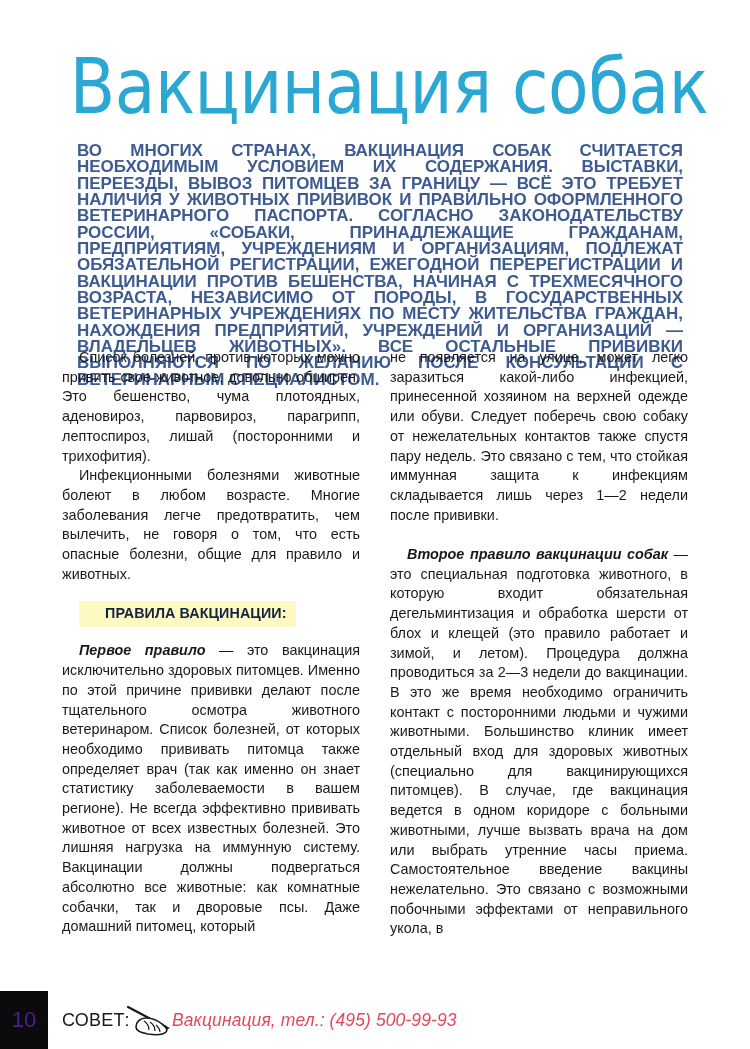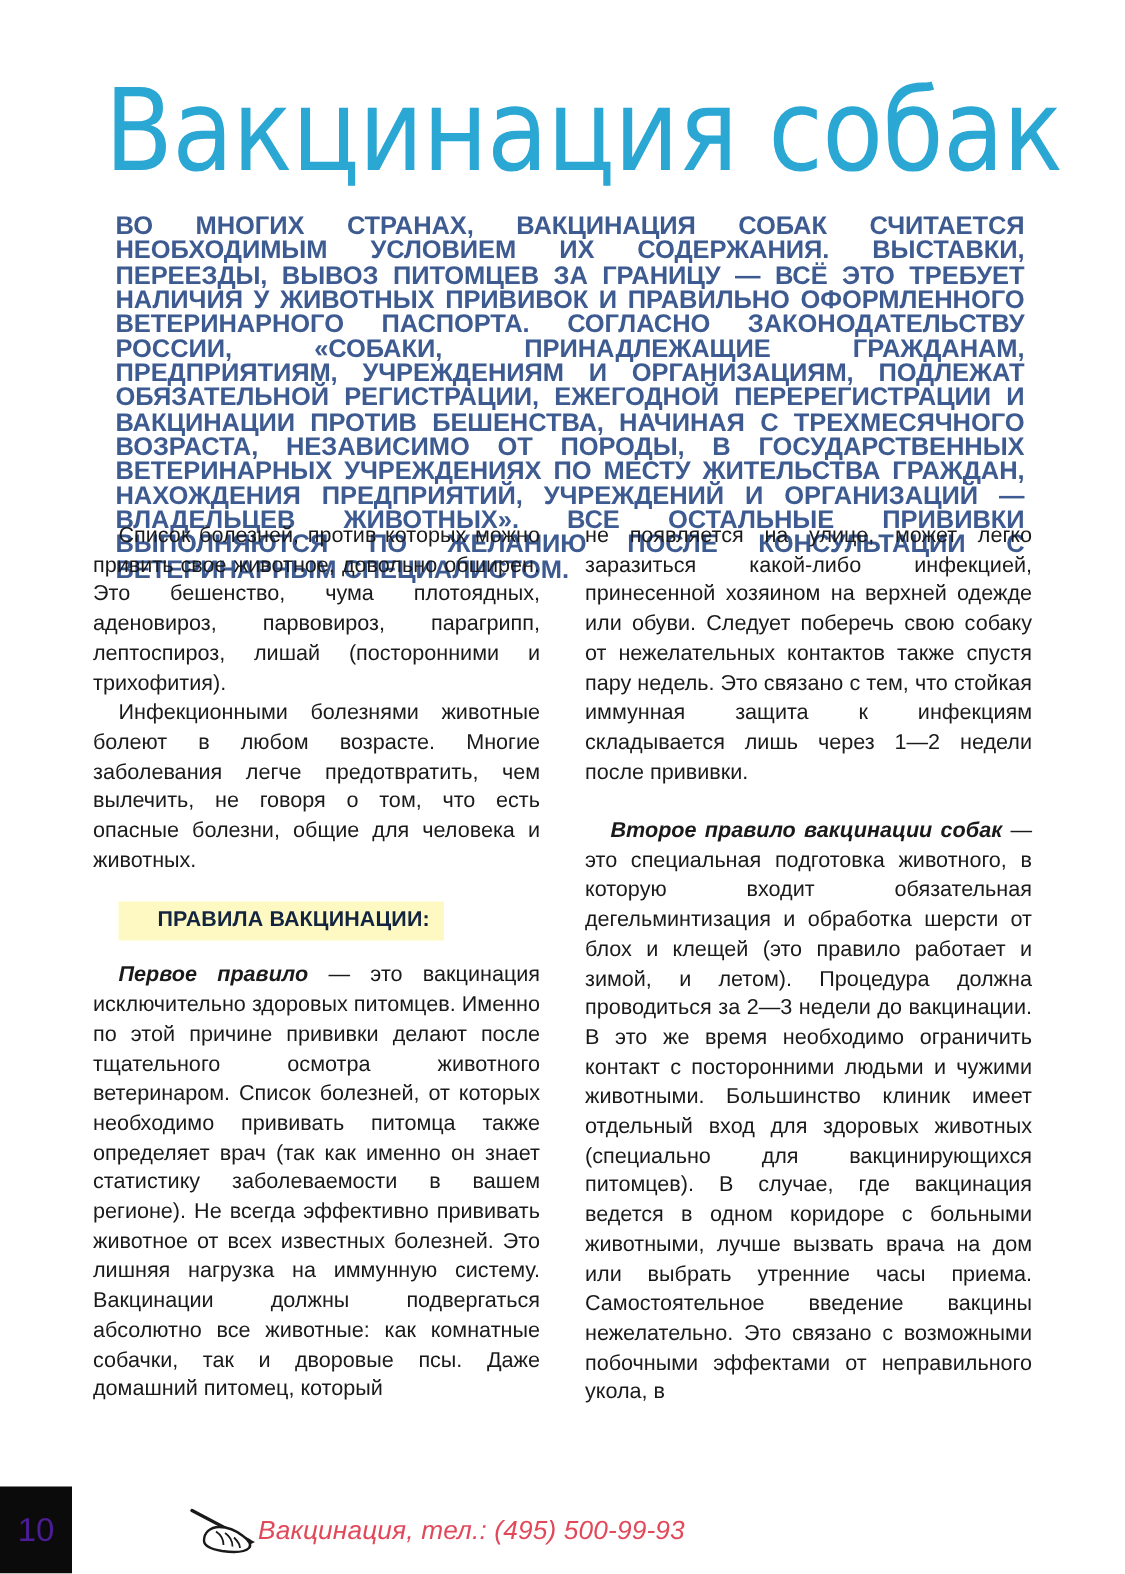--- a/index.html
+++ b/index.html
@@ -185,41 +185,42 @@
     <h1 class="page-title">Вакцинация собак</h1>
   </div>
 
   <div class="intro">Во многих странах, вакцинация собак считается необходимым условием их содержания. Выставки, переезды, вывоз питомцев за границу — всё это требует наличия у животных прививок и правильно оформленного ветеринарного паспорта. Согласно законодательству России, «собаки, принадлежащие гражданам, предприятиям, учреждениям и организациям, подлежат обязательной регистрации, ежегодной перерегистрации и вакцинации против бешенства, начиная с трехмесячного возраста, независимо от породы, в государственных ветеринарных учреждениях по месту жительства граждан, нахождения предприятий, учреждений и организаций — владельцев животных». Все остальные прививки выполняются по желанию после консультации с ветеринарным специалистом.</div>
 
   <div class="columns">
 
     <div class="col col-left">
       <p>Список болезней, против которых можно привить свое животное, довольно обширен. Это бешенство, чума плотоядных, аденовироз, парвовироз, парагрипп, лептоспироз, лишай (посторонними и трихофития).</p>
 
-      <p>Инфекционными болезнями животные болеют в любом возрасте. Многие заболевания легче предотвратить, чем вылечить, не говоря о том, что есть опасные болезни, общие для человека и животных.</p>
+      <p>Инфекционными болезнями животные болеют в любом возрасте. Многие заболевания легче предотвратить, чем вылечить, не говоря о том, что есть опасные болезни, общие для правило и животных.</p>
 
       <p class="heading-row">
         <span class="section-heading">ПРАВИЛА ВАКЦИНАЦИИ:</span>
       </p>
 
       <p><span class="lead-in">Первое правило</span><span> — это вакцинация исключительно здоровых питомцев. Именно по этой причине прививки делают после тщательного осмотра животного ветеринаром. Список болезней, от которых необходимо прививать питомца также определяет врач (так как именно он знает статистику заболеваемости в вашем регионе). Не всегда эффективно прививать животное от всех известных болезней. Это лишняя нагрузка на иммунную систему. Вакцинации должны подвергаться абсолютно все животные: как комнатные собачки, так и дворовые псы. Даже домашний питомец, который</span></p>
     </div>
 
     <div class="col col-right">
       <p class="no-indent">не появляется на улице, может легко заразиться какой-либо инфекцией, принесенной хозяином на верхней одежде или обуви. Следует поберечь свою собаку от нежелательных контактов также спустя пару недель. Это связано с тем, что стойкая иммунная защита к инфекциям складывается лишь через 1—2 недели после прививки.</p>
 
       <p style="text-indent:17px; margin-top:19.7px;"><span class="lead-in">Второе правило вакцинации собак</span><span> — это специальная подготовка животного, в которую входит обязательная дегельминтизация и обработка шерсти от блох и клещей (это правило работает и зимой, и летом). Процедура должна проводиться за 2—3 недели до вакцинации. В это же время необходимо ограничить контакт с посторонними людьми и чужими животными. Большинство клиник имеет отдельный вход для здоровых животных (специально для вакцинирующихся питомцев). В случае, где вакцинация ведется в одном коридоре с больными животными, лучше вызвать врача на дом или выбрать утренние часы приема. Самостоятельное введение вакцины нежелательно. Это связано с возможными побочными эффектами от неправильного укола, в</span></p>
     </div>
 
   </div>
 
   <div class="footer">
     <div class="footer-black"></div>
     <div class="page-number">10</div>
 
+    <div class="footer-brand">СОВЕТ:</div>
 
     <div class="brand-icon">
       <svg viewBox="0 0 56 32" width="56" height="32" xmlns="http://www.w3.org/2000/svg">
 
         <line x1="6" y1="2" x2="44" y2="22" stroke="#1a1a1a" stroke-width="2.2" stroke-linecap="round"></line>
 
         <path d="M40 19 L48 23 L44 25 Z" fill="#1a1a1a"></path>
 
         <path d="M14 22 C14 17, 18 13, 24 13 C30 13, 35 15, 40 19 C44 22, 46 25, 44 27 C41 30, 33 30, 26 29 C20 28, 14 26, 14 22 Z" fill="#ffffff" stroke="#1a1a1a" stroke-width="1.6" stroke-linejoin="round"></path>
 

